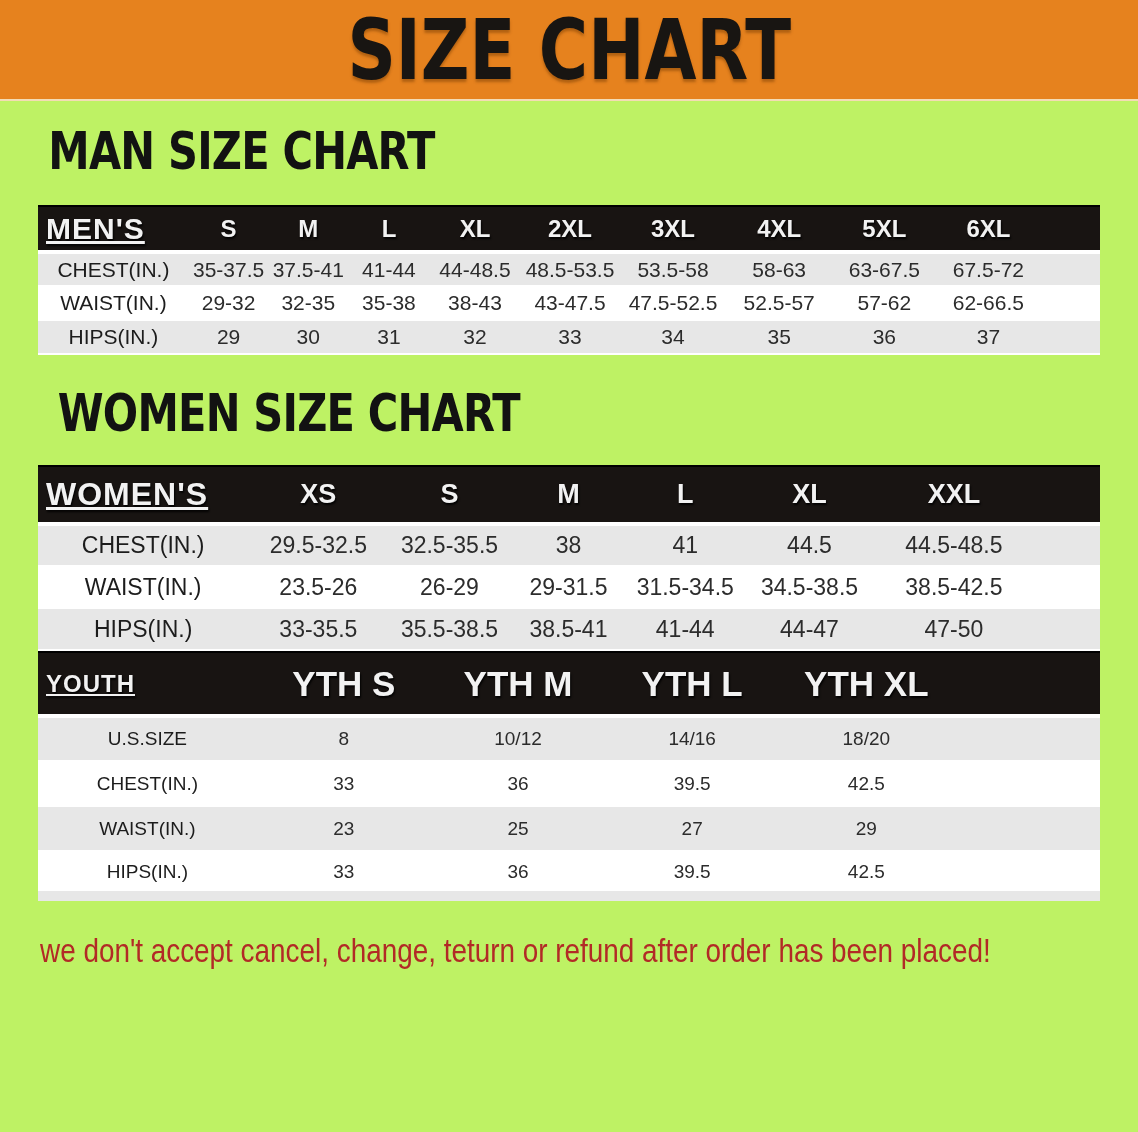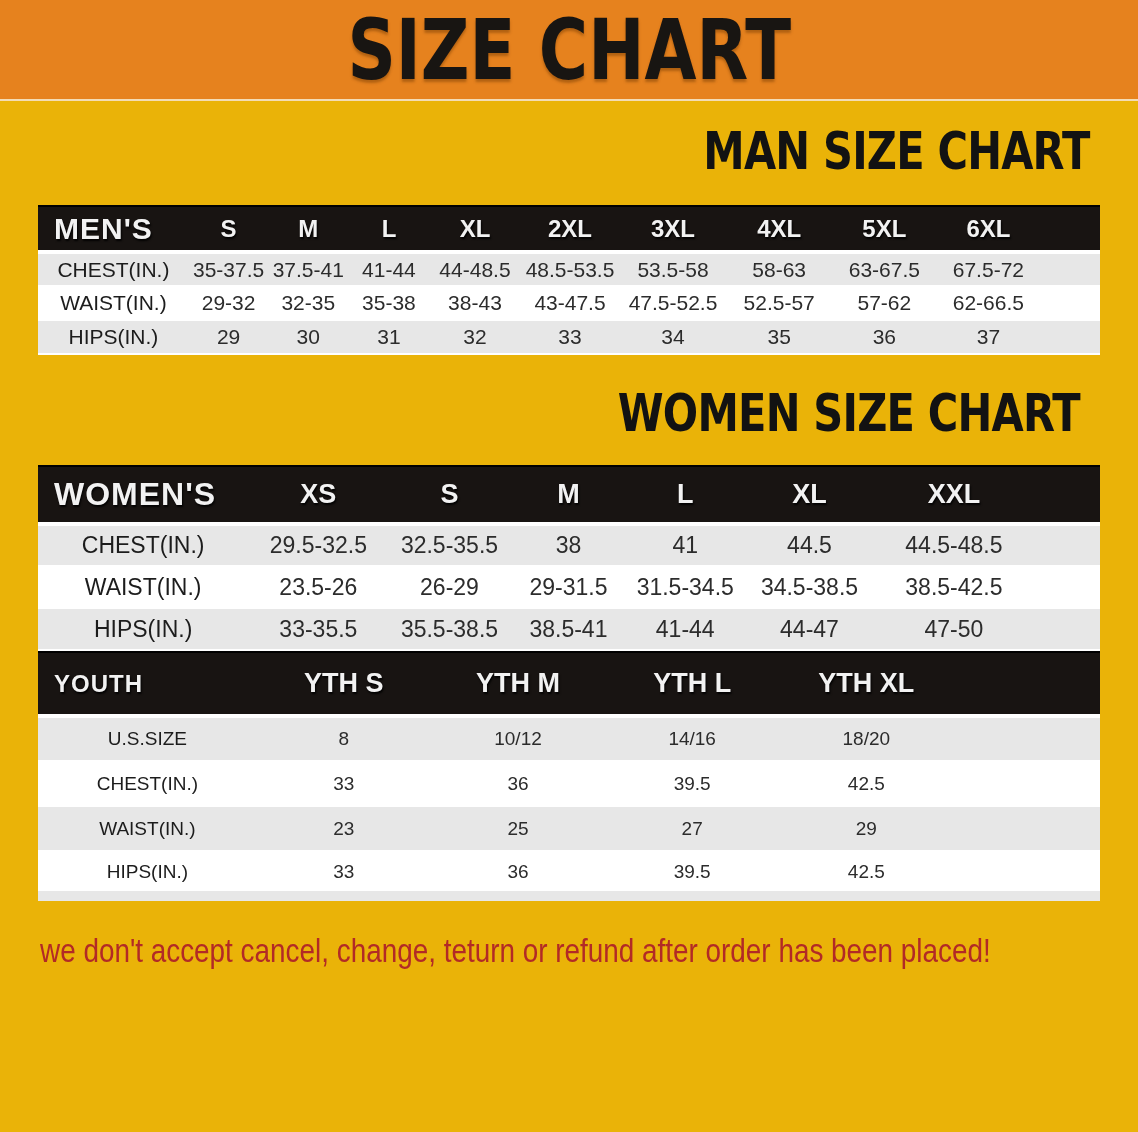--- a/index.html
+++ b/index.html
@@ -10,21 +10,21 @@
     --ink: #2c2c2c;
   }
   * { margin: 0; padding: 0; box-sizing: border-box; }
   html, body { background: #ffffff; }
   body {
     width: 1138px;
     height: 1132px;
     font-family: "Liberation Sans", "DejaVu Sans", sans-serif;
     overflow: hidden;
   }
-  .page { width: 1138px; height: 1132px; background: #eab308; }
+  .page { width: 1138px; height: 1132px; background: #bef264; }
 
   
   .banner {
     width: 100%;
     height: 101px;
     background: var(--accent-orange);
     display: flex;
     align-items: center;
     justify-content: center;
     border-bottom: 2px solid #f3dcb4;
@@ -37,23 +37,22 @@
     font-size: 84px;
     line-height: 1;
     letter-spacing: 0px;
     color: #181512;
     text-shadow: 0 3px 3px rgba(110, 55, 0, 0.45);
     white-space: nowrap;
   }
 
   
   .section-heading {
-    text-align: right;
-    white-space: nowrap;
-    padding-left: 16px;
+    text-align: left;
+    white-space: nowrap;
   }
   .section-heading .condensed {
     display: inline-block;
     transform: scaleX(0.80);
     font-family: "DejaVu Sans", sans-serif;
     font-weight: bold;
     font-size: 52px;
     line-height: 1;
     color: #121212;
     letter-spacing: -1px;
@@ -78,43 +77,44 @@
     font-weight: bold;
     text-align: center;
     vertical-align: middle;
     border-top: 2px solid #000;
     border-bottom: 4px solid #fff;
     text-shadow: 1px 2px 2px rgba(0,0,0,0.9);
     white-space: nowrap;
   }
   table.size-table thead th.tbl-label {
     text-align: left;
-    padding-left: 16px;
+    padding-left: 8px;
     letter-spacing: 1px;
+    text-decoration: underline;
   }
   table.size-table tbody tr:nth-child(odd)  { background: var(--row-gray); }
   table.size-table tbody tr:nth-child(even) { background: #ffffff; }
   table.size-table td {
     text-align: center;
     vertical-align: middle;
     color: var(--ink);
     border-bottom: 2px solid #fff;
     white-space: nowrap;
   }
   table.size-table td.row-label { color: #1c1c1c; }
 
   table.men   thead th { height: 46px; font-size: 24px; }
   table.men   thead th.tbl-label { font-size: 30px; }
   table.men   td { height: 34px; font-size: 21px; }
 
   table.women thead th { height: 58px; font-size: 27px; }
   table.women thead th.tbl-label { font-size: 32px; }
   table.women td { height: 42px; font-size: 23px; }
 
-  table.youth thead th { height: 64px; font-size: 27px; }
+  table.youth thead th { height: 64px; font-size: 35px; }
   table.youth thead th.tbl-label { font-size: 24px; }
   table.youth td { height: 45px; font-size: 19px; }
   table.youth tbody tr:last-child td { border-bottom: 10px solid var(--row-gray); }
 
   
   .note {
     margin: 26px 0 0 40px;
     color: var(--note-red);
   }
   .note p {

